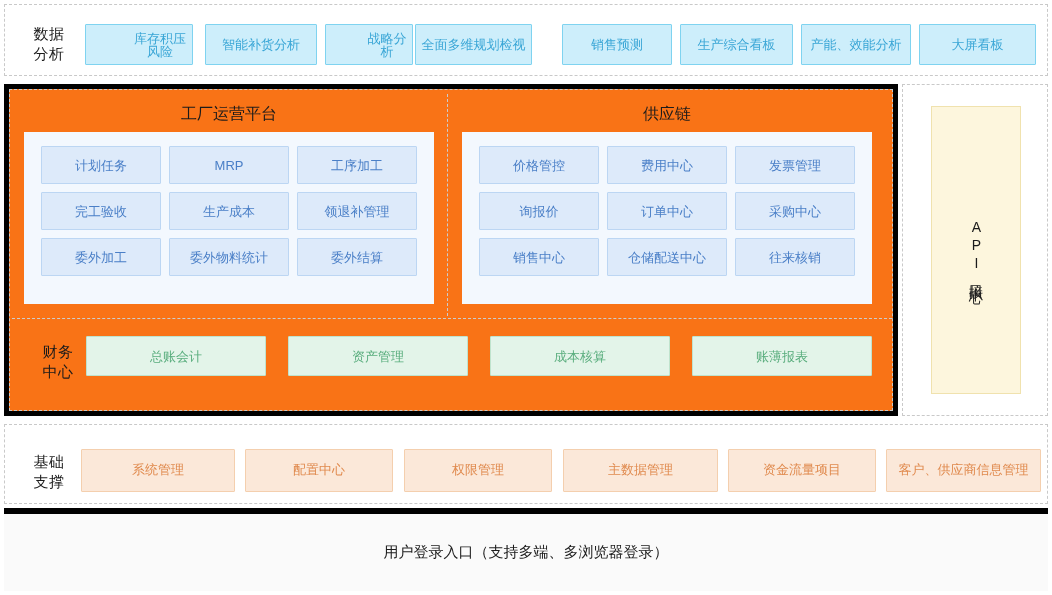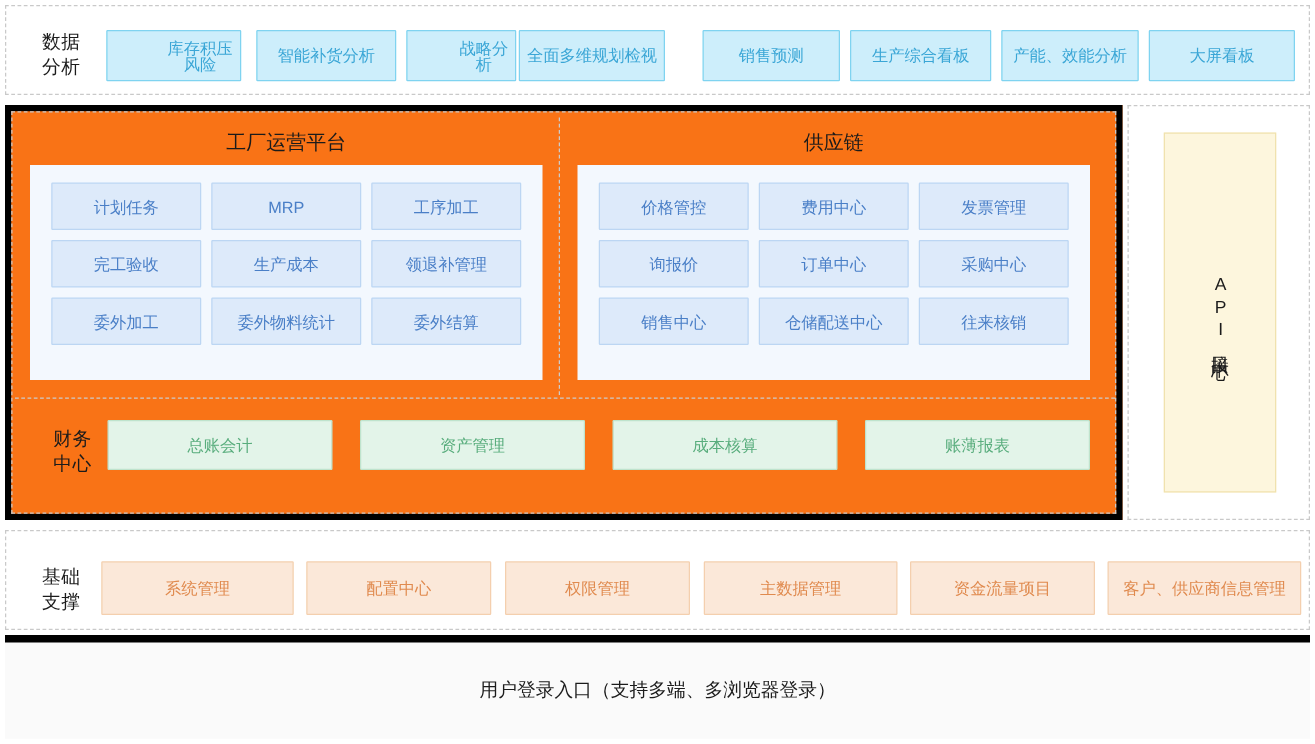--- a/index.html
+++ b/index.html
@@ -62,20 +62,21 @@
   }
   .chip-green {
     background: #e3f4e9;
     border: 1px solid #bfe3cd;
     color: #59ad7d;
   }
   .chip-orange {
     background: #fbe8d9;
     border: 1px solid #f4cfae;
     color: #e08a4e;
+    font-family: Liberation Mono, monospace;
   }
 
   
   #band-analytics {
     left: 4px;
     top: 4px;
     width: 1044px;
     height: 72px;
   }
   #analytics-label {

